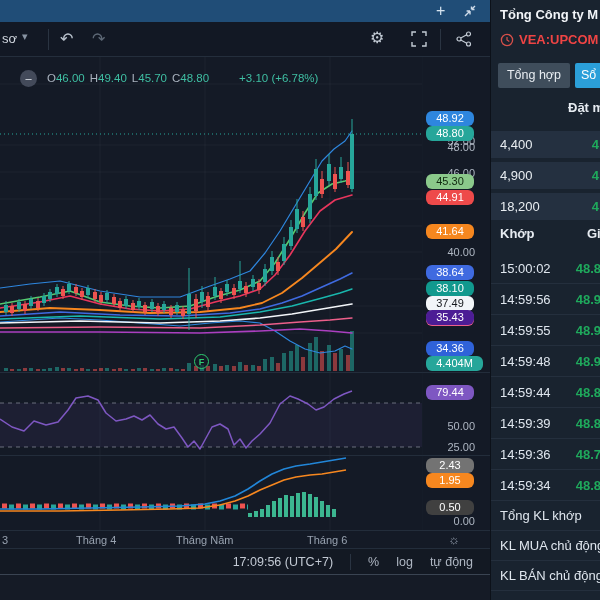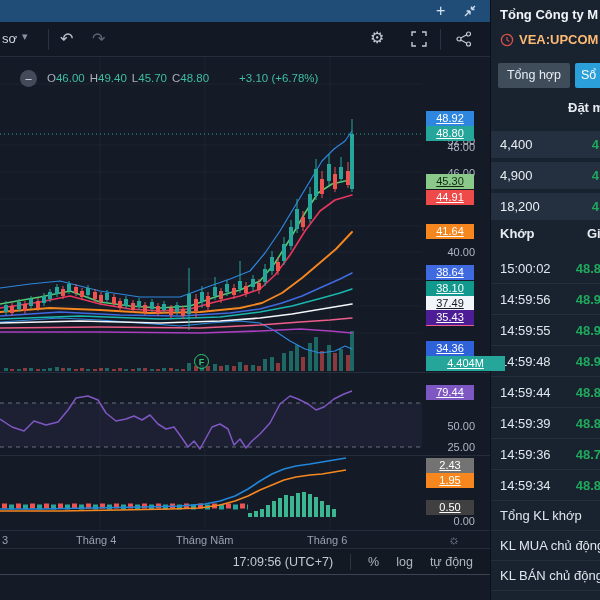--- a/index.html
+++ b/index.html
@@ -36,23 +36,23 @@
   .ohlc .chg { color:#3fbfa3;margin-left:25px; }
 
   
   #fmark { position:absolute; left:194px; top:354px; width:15px; height:15px; border:1.5px solid #2ecc71;
            border-radius:50%; color:#2ecc71; font-size:9px; font-weight:bold; text-align:center;
            line-height:14px; background:rgba(20,26,38,.6); }
 
   
   #axis { position:absolute; left:422px; top:57px; width:68px; height:473px; border-left:1px solid #20293727; }
   .axtxt { position:absolute; left:0; width:52px; text-align:right; font-size:11px; color:#aeb6c2; }
-  .badge { position:absolute; left:3px; width:48px; height:15px; border-radius:0; text-align:center;
-           font-size:11px; line-height:15px; color:#fff; z-index:2;text-decoration:underline; }
-  .badge.wide { width:79px; }
+  .badge { position:absolute; left:3px; width:48px; height:15px; border-radius:6px; text-align:center;
+           font-size:11px; line-height:15px; color:#fff; z-index:2; }
+  .badge.wide { width:57px; }
 
   
   .pane-sep { position:absolute; left:0; width:490px; height:1px; background:#232d3b; }
 
   
   #time-axis { position:absolute; left:0; top:530px; width:490px; height:18px; border-top:1px solid #232d3b;
                font-size:11px; color:#98a2b0; }
   #time-axis span { position:absolute; top:3px; }
   #bottom-bar { position:absolute; left:0; top:548px; width:490px; height:26px; background:#131923;
                 border-top:1px solid #232d3b; display:flex; align-items:center; justify-content:flex-end;
@@ -62,21 +62,21 @@
   #bottom-bar .bsep { width:1px; height:16px; background:#2a3442; margin-right:17px; }
   #bottom-strip { position:absolute; left:0; top:574px; width:490px; height:26px; background:#151b26;
                   border-top:1px solid #3a4452; }
 
   
   #panel { position:absolute; left:490px; top:0; width:110px; height:600px; background:#19232f;
            overflow:hidden; border-left:1px solid #0c1119; color:#e6ebf1; }
   #panel .title { position:absolute; left:9px; top:7px; font-size:13px; font-weight:bold;
                   white-space:nowrap; color:#f2f5f9; }
   #panel .ticker { position:absolute; left:9px; top:32px; display:flex; align-items:center; }
-  #panel .ticker .tick { color:#fdba74; font-size:13px; font-weight:bold; margin-left:5px; white-space:nowrap; }
+  #panel .ticker .tick { color:#ef4444; font-size:13px; font-weight:bold; margin-left:5px; white-space:nowrap; }
   .tab { position:absolute; top:63px; height:25px; border-radius:2px; font-size:12.5px;
          line-height:25px; text-align:center; white-space:nowrap; }
   #tab-summary { left:7px; width:72px; background:#3f4d5b; color:#e8edf2; }
   #tab-orderbook { left:84px; width:46px; background:#2b9fd9; color:#fff; padding-left:6px; text-align:left; }
   #panel .order-header { position:absolute; left:77px; top:100px; font-size:13px; font-weight:bold;
                          white-space:nowrap; }
   .ob-row { position:absolute; left:0; width:110px; height:27px; background:#243040; }
   .ob-row .vol { position:absolute; left:9px; top:6px; font-size:13px; color:#e8edf1; }
   .ob-row .prc { position:absolute; right:2px; top:6px; font-size:13px; font-weight:bold; color:#1fa95c; }
   .match-header { position:absolute; left:0; top:226px; width:110px; height:22px; }

